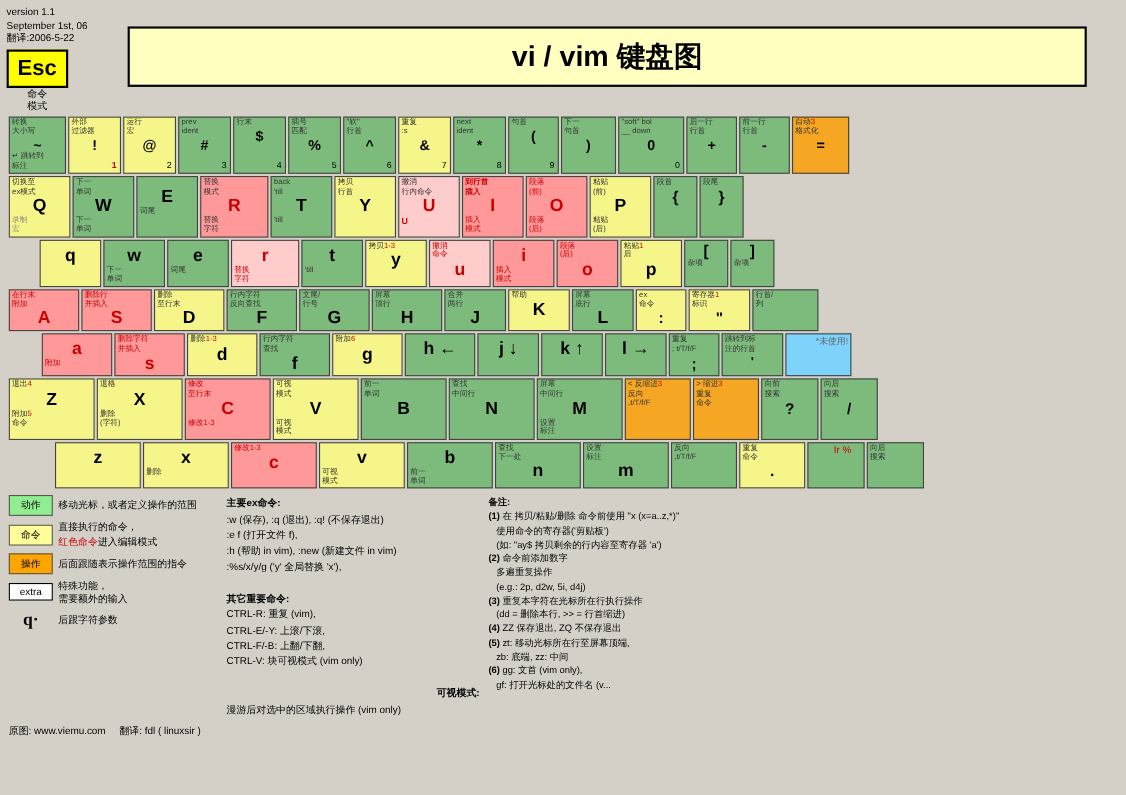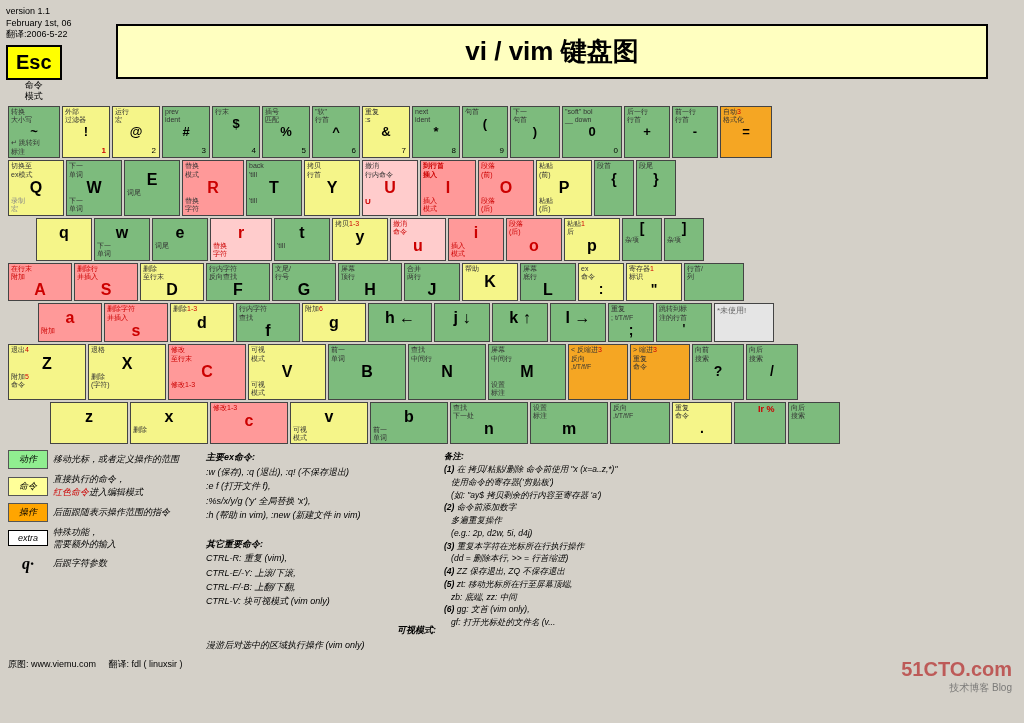--- a/index.html
+++ b/index.html
@@ -96,21 +96,21 @@
   </style>
 </head>
 <body>
 
 <div class="page">
 
   <div class="header">
     <div style="display:flex; flex-direction:column; align-items:flex-start;">
       <div class="version-info">
         <div>version 1.1</div>
-        <div>February 1st, 06</div>
+        <div>September 1st, 06</div>
         <div>翻译:2006-5-22</div>
       </div>
       <div style="display:flex; flex-direction:column; align-items:center; margin-top:2px;">
         <div class="esc-box">
           <span>Esc</span>
         </div>
         <div class="esc-sub">命令<br>模式</div>
       </div>
     </div>
     <div class="title-box" style="margin-top: 18px;">vi / vim 键盘图</div>
@@ -448,21 +448,21 @@
     <div class="key-cell kc-green" style="min-width:46px; min-height:34px;">
       <div class="k-top">重复<br>; t/T/f/F</div>
       <span class="k-main" style="font-size:14px;">;</span>
     </div>
 
     <div class="key-cell kc-green" style="min-width:56px; min-height:34px;">
       <div class="k-top">跳转到标<br>注的行首</div>
       <span class="k-main" style="font-size:12px;">'</span>
     </div>
 
-    <div class="key-cell" style="min-width:60px; min-height:34px; background:#e5e5e5;">
+    <div class="key-cell" style="min-width:60px; min-height:34px; background:#7dd3fc;text-align:right;">
       <span style="font-size:8px; color:#666;">*未使用!</span>
     </div>
   </div>
 
   <div style="display:flex; gap:2px; margin-bottom:2px; margin-left:2px;">
 
     <div class="key-cell kc-yellow" style="min-width:78px; min-height:36px;">
       <div class="k-top">退出<span style="color:#cc0000;">4</span></div>
       <span class="k-main" style="font-size:16px;">Z</span>
       <div class="k-sub">附加<span style="color:#cc0000;">5</span><br>命令</div>
@@ -562,29 +562,29 @@
     <div class="key-cell kc-green" style="min-width:60px; min-height:34px;">
       <div class="k-top">反向<br>,t/T/f/F</div>
     </div>
 
     <div class="key-cell kc-yellow" style="min-width:60px; min-height:34px;">
       <div class="k-top">重复<br>命令</div>
       <span class="k-main" style="font-size:14px;">.</span>
     </div>
 
     <div class="key-cell kc-green" style="min-width:52px; min-height:34px;">
-      <div style="font-size:9px; font-weight:bold; color:#cc0000;padding-left:21px;">Ir %</div>
+      <div style="font-size:9px; font-weight:normal; color:#cc0000;padding-left:21px;">Ir %</div>
     </div>
 
     <div class="key-cell kc-green" style="min-width:52px; min-height:34px;">
       <div class="k-top">向后<br>搜索</div>
     </div>
   </div>
 
-  <div style="display:flex; gap:8px; margin-left:2px; font-size:9px;font-style:italic;">
+  <div style="display:flex; gap:8px; margin-left:2px; font-size:9px;">
 
     <div style="min-width:190px;">
       <div class="legend-item">
         <div class="legend-box legend-green">
           <span>动作</span>
         </div>
         <span>移动光标，或者定义操作的范围</span>
       </div>
       <div class="legend-item">
         <div class="legend-box legend-yellow">
@@ -607,22 +607,22 @@
       <div class="legend-item">
         <div style="font-size:16px; font-weight:bold; font-family:serif; min-width:40px; text-align:center;">q·</div>
         <span>后跟字符参数</span>
       </div>
     </div>
 
     <div style="min-width:230px; font-size:9px; line-height:1.6;">
       <div style="font-weight:bold;">主要ex命令:</div>
       <div>:w (保存), :q (退出), :q! (不保存退出)</div>
       <div>:e f (打开文件 f),</div>
+      <div>:h (帮助 in vim), :new (新建文件 in vim)</div>
       <div>:%s/x/y/g ('y' 全局替换 'x'),</div>
-      <div>:h (帮助 in vim), :new (新建文件 in vim)</div>
       <br>
       <div style="font-weight:bold;">其它重要命令:</div>
       <div>CTRL-R: 重复 (vim),</div>
       <div>CTRL-E/-Y: 上滚/下滚,</div>
       <div>CTRL-F/-B: 上翻/下翻,</div>
       <div>CTRL-V: 块可视模式 (vim only)</div>
       <br>
       <div style="font-weight:bold;text-align:right;">可视模式:</div>
       <div>漫游后对选中的区域执行操作 (vim only)</div>
     </div>
@@ -646,18 +646,14 @@
   </div>
 
   <div style="display:flex; justify-content:space-between; margin-top:6px; margin-left:2px; font-size:9px;">
     <div>
       <span>原图: www.viemu.com</span>
       &nbsp;&nbsp;&nbsp;
       <span>翻译: fdl ( linuxsir )</span>
     </div>
   </div>
 
-  <div style="position:absolute; bottom:28px; right:12px; text-align:right;">
-    <div style="font-size:20px; font-weight:bold; color:rgba(180,40,40,0.7); font-family:Arial;">51CTO.com</div>
-    <div style="font-size:10px; color:rgba(100,100,100,0.8);">技术博客  Blog</div>
-  </div>
 
 </div>
 
 </body></html>

